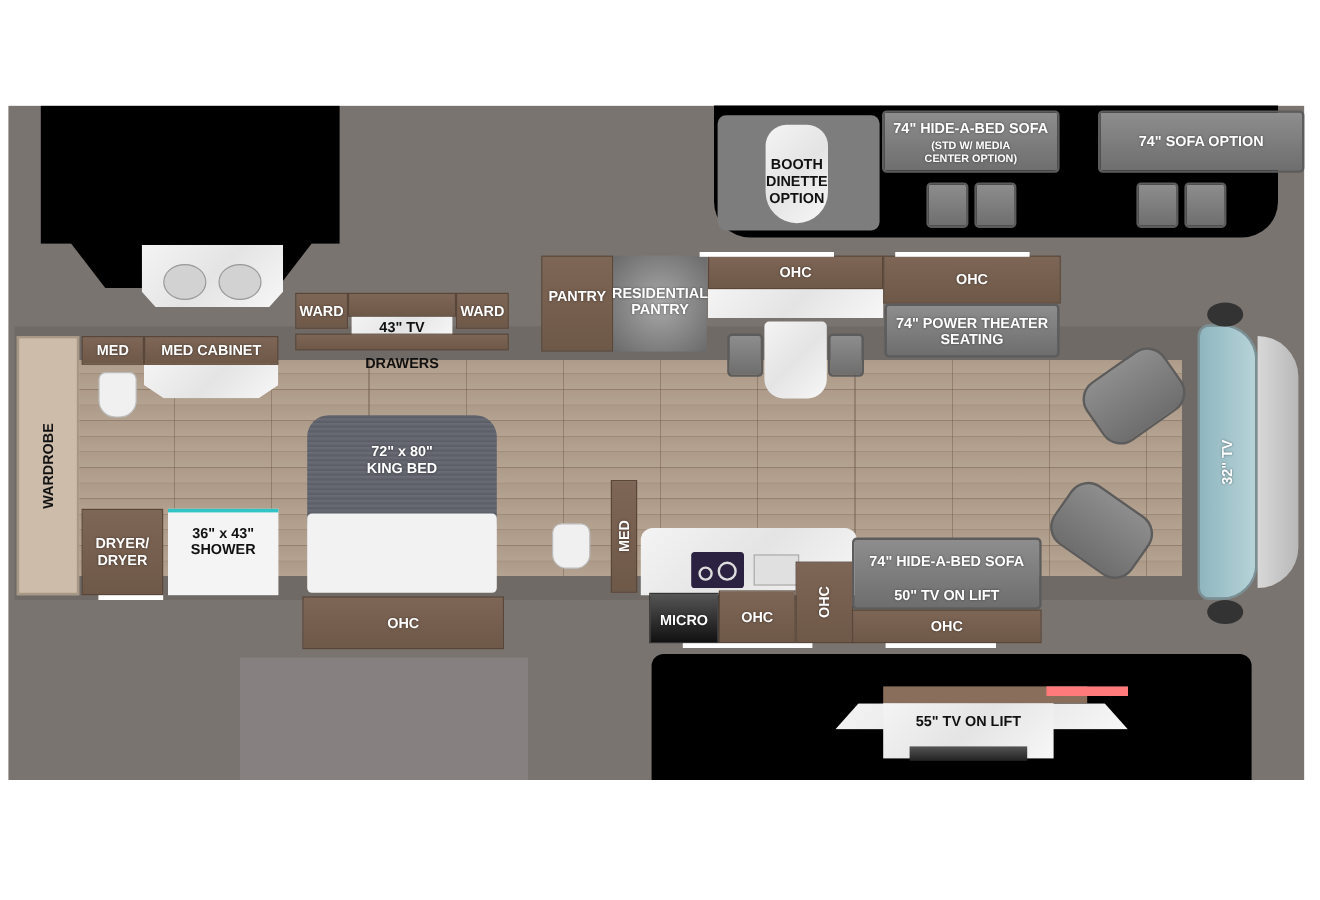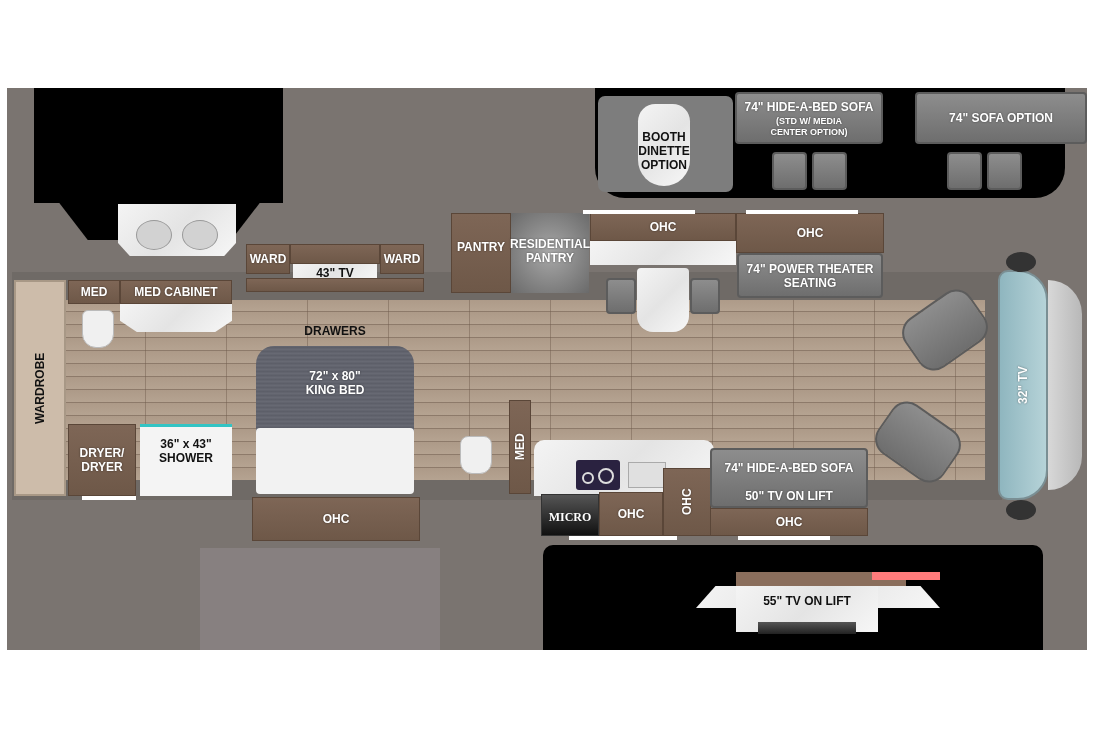--- a/index.html
+++ b/index.html
@@ -84,21 +84,21 @@
   <div class="lbl" style="left:0;top:0;width:42px;height:28px;">WARD</div>
 </div>
 <div class="abs cab" style="left:290px;top:244px;width:90px;height:20px;"></div>
 <div class="abs marble" style="left:293px;top:264px;width:84px;height:18px;">
   <div class="lbl dark" style="left:0;top:0;width:84px;height:18px;">43" TV</div>
 </div>
 <div class="abs cab" style="left:380px;top:244px;width:44px;height:30px;">
   <div class="lbl" style="left:0;top:0;width:42px;height:28px;">WARD</div>
 </div>
 <div class="abs cab" style="left:246px;top:278px;width:178px;height:14px;"></div>
-<div class="lbl dark" style="left:290px;top:295px;width:90px;height:16px;margin-top:28px;">DRAWERS</div>
+<div class="lbl dark" style="left:290px;top:295px;width:90px;height:16px;">DRAWERS</div>
 
 <div class="abs" style="left:256px;top:346px;width:158px;height:148px;">
   <div class="abs" style="left:0;top:0;width:158px;height:90px;border-radius:18px 18px 0 0;background:repeating-linear-gradient(0deg,#5a5c66 0px,#6a6c76 3px,#5a5c66 4px);"></div>
   <div class="abs" style="left:0;top:82px;width:158px;height:66px;background:#f2f2f2;border-radius:4px;"></div>
   <div class="lbl" style="left:0;top:20px;width:158px;height:34px;">72" x 80"
 KING BED</div>
 </div>
 <div class="abs cab" style="left:252px;top:497px;width:168px;height:44px;">
   <div class="lbl" style="left:0;top:0;width:166px;height:42px;">OHC</div>
 </div>
@@ -130,21 +130,21 @@
   <div class="lbl" style="left:0;top:0;width:142px;height:41px;">74" POWER THEATER
 SEATING</div>
 </div>
 
 <div class="abs marble" style="left:534px;top:440px;width:180px;height:56px;border-radius:10px 10px 0 0;"></div>
 <div class="abs" style="left:576px;top:460px;width:44px;height:30px;background:#2a2240;border-radius:3px;">
   <div class="abs" style="left:6px;top:12px;width:12px;height:12px;border:2px solid #ddd;border-radius:50%;box-sizing:border-box;"></div>
   <div class="abs" style="left:22px;top:8px;width:16px;height:16px;border:2px solid #ddd;border-radius:50%;box-sizing:border-box;"></div>
 </div>
 <div class="abs" style="left:628px;top:462px;width:36px;height:24px;background:#e0e0e0;border:1px solid #aaa;"></div>
-<div class="abs" style="left:541px;top:494px;width:58px;height:42px;background:linear-gradient(180deg,#555,#111);border:1px solid #333;box-sizing:border-box;font-family:Liberation Serif, serif;">
+<div class="abs" style="left:541px;top:494px;width:58px;height:42px;background:linear-gradient(180deg,#555,#111);border:1px solid #333;box-sizing:border-box;">
   <div class="lbl" style="left:0;top:6px;width:56px;height:32px;">MICRO</div>
 </div>
 <div class="abs cab" style="left:599px;top:492px;width:64px;height:44px;">
   <div class="lbl" style="left:0;top:0;width:62px;height:42px;">OHC</div>
 </div>
 <div class="abs cab" style="left:663px;top:468px;width:48px;height:68px;">
   <div class="lbl vert" style="left:0;top:0;width:46px;height:66px;">OHC</div>
 </div>
 
 <div class="abs seat" style="left:710px;top:448px;width:158px;height:60px;">

